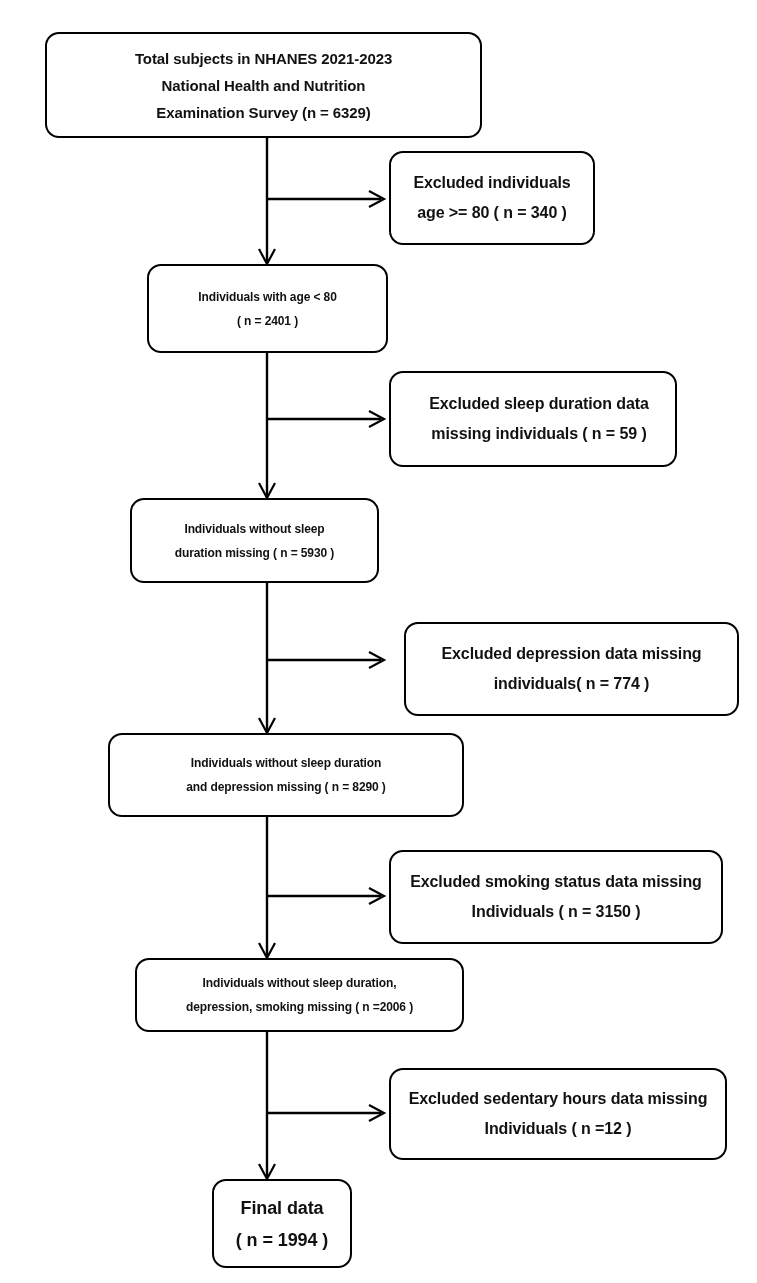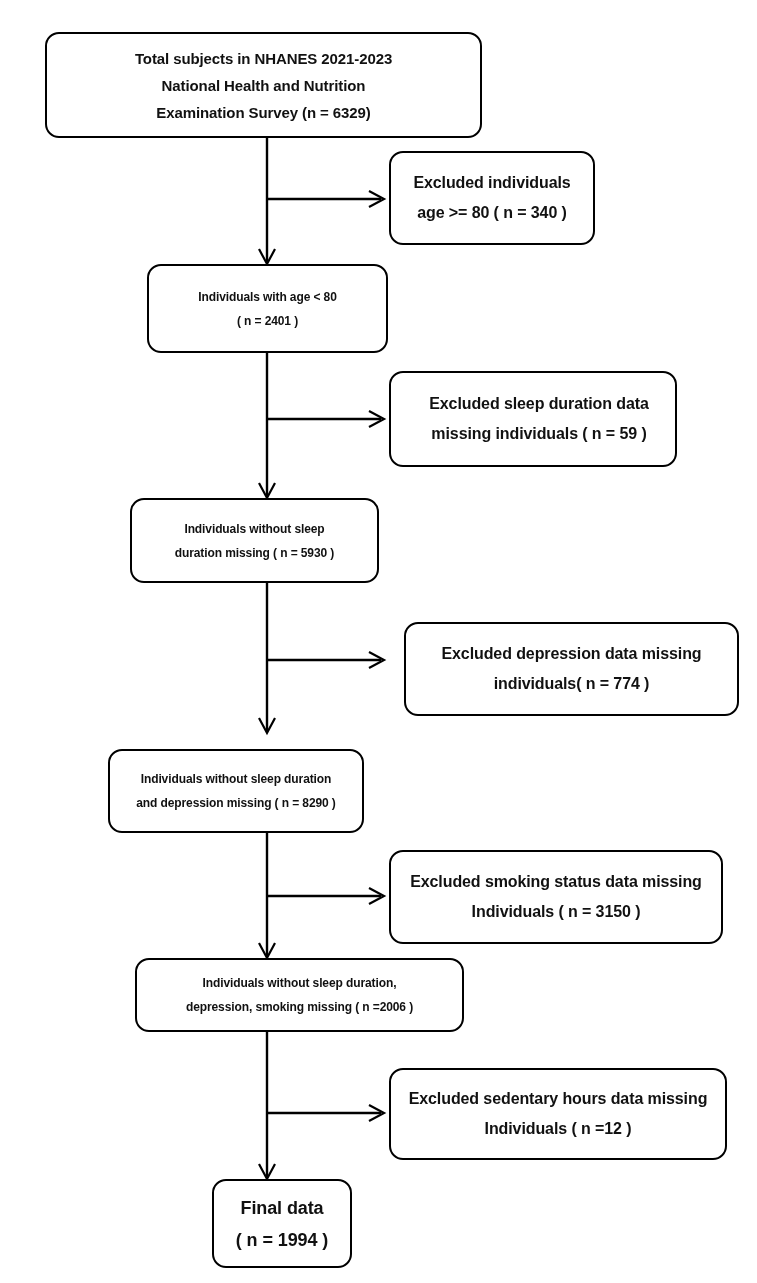--- a/index.html
+++ b/index.html
@@ -148,21 +148,21 @@
   <div class="node-box main-node" style="left:130px; top:498px; width:249px; height:85px;">
     <span class="node-line">Individuals without sleep</span>
     <span class="node-line">duration missing ( n = 5930 )</span>
   </div>
 
   <div class="node-box excl-node" style="left:389px; top:622px; width:335px; height:94px;margin-left:15px;">
     <span class="node-line">Excluded depression data missing</span>
     <span class="node-line">individuals( n = 774 )</span>
   </div>
 
-  <div class="node-box main-node" style="left:108px; top:733px; width:256px; height:84px;margin-top:16px;">
+  <div class="node-box main-node" style="left:108px; top:733px; width:356px; height:84px;">
     <span class="node-line">Individuals without sleep duration</span>
     <span class="node-line">and depression missing ( n = 8290 )</span>
   </div>
 
   <div class="node-box excl-node" style="left:389px; top:850px; width:334px; height:94px;">
     <span class="node-line">Excluded smoking status data missing</span>
     <span class="node-line">Individuals ( n = 3150 )</span>
   </div>
 
   <div class="node-box main-node" style="left:102px; top:958px; width:329px; height:74px;margin-left:33px;">

